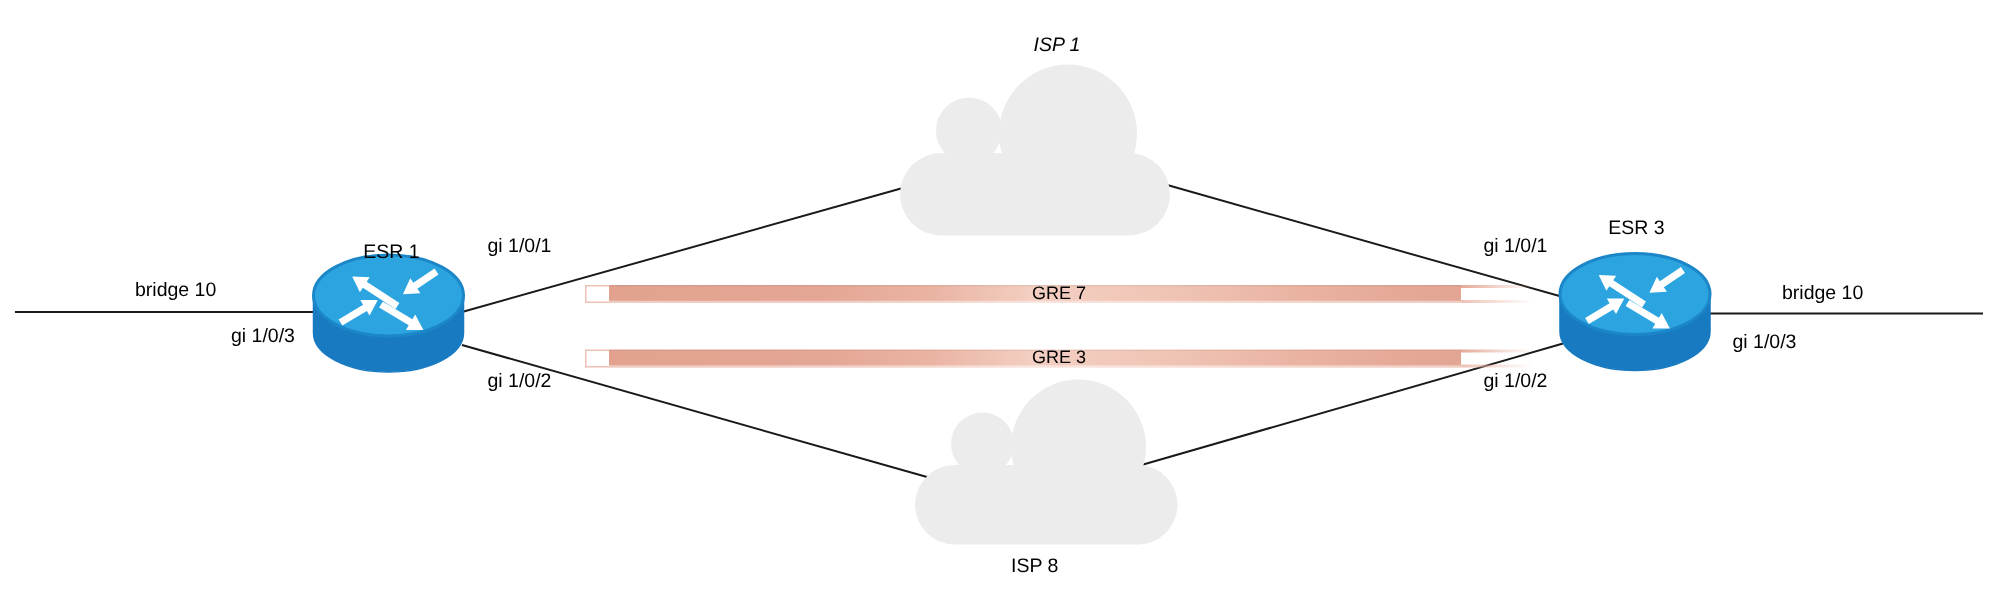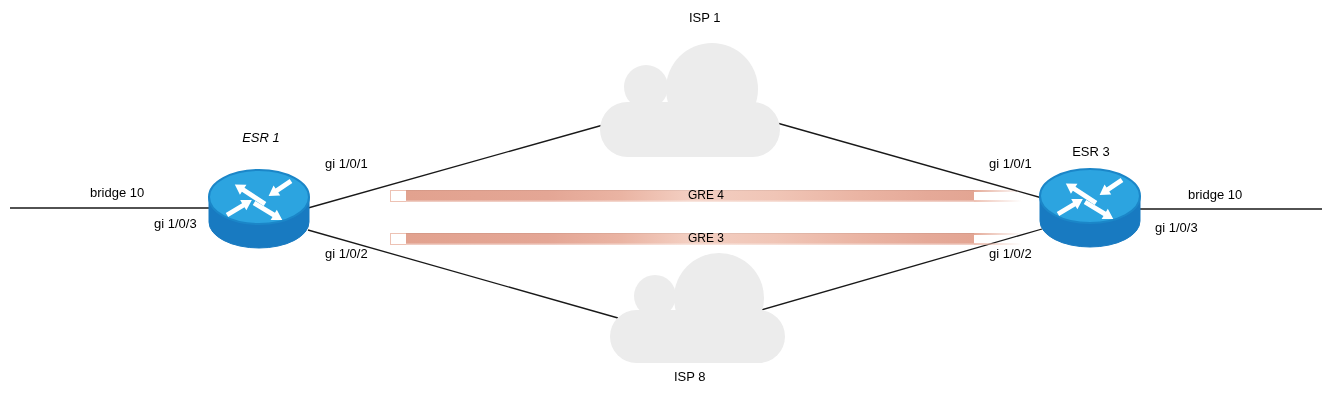--- a/index.html
+++ b/index.html
@@ -87,39 +87,39 @@
     </g>
   </svg>
 
   <div class="gre-pipe" style="left:390px;top:190px;">
     <div class="gre-body"></div>
     <div class="gre-cap"></div>
     <div class="gre-tail">
         <i class="t"></i>
         <i class="b"></i>
       </div>
-    <div class="gre-label">GRE 4</div>
+    <div class="gre-label">GRE 7</div>
   </div>
   <div class="gre-pipe" style="left:390px;top:233px;">
     <div class="gre-body"></div>
     <div class="gre-cap"></div>
     <div class="gre-tail">
         <i class="t"></i>
         <i class="b"></i>
       </div>
     <div class="gre-label">GRE 3</div>
   </div>
 
-  <div class="lbl center" style="left:231px;top:131px;width:60px;font-style:italic;">ESR 1</div>
+  <div class="lbl center" style="left:231px;top:161px;width:60px;">ESR 1</div>
   <div class="lbl" style="left:325px;top:157px;">gi 1/0/1</div>
   <div class="lbl" style="left:325px;top:247px;">gi 1/0/2</div>
   <div class="lbl" style="left:90px;top:186px;">bridge 10</div>
   <div class="lbl" style="left:154px;top:217px;">gi 1/0/3</div>
 
-  <div class="lbl" style="left:689px;top:11px;">ISP 1</div>
+  <div class="lbl" style="left:689px;top:23px;font-style:italic;">ISP 1</div>
   <div class="lbl" style="left:674px;top:370px;">ISP 8</div>
 
   <div class="lbl center" style="left:1061px;top:145px;width:60px;">ESR 3</div>
   <div class="lbl" style="left:989px;top:157px;">gi 1/0/1</div>
   <div class="lbl" style="left:989px;top:247px;">gi 1/0/2</div>
   <div class="lbl" style="left:1188px;top:188px;">bridge 10</div>
   <div class="lbl" style="left:1155px;top:221px;">gi 1/0/3</div>
 
 </div>
 

